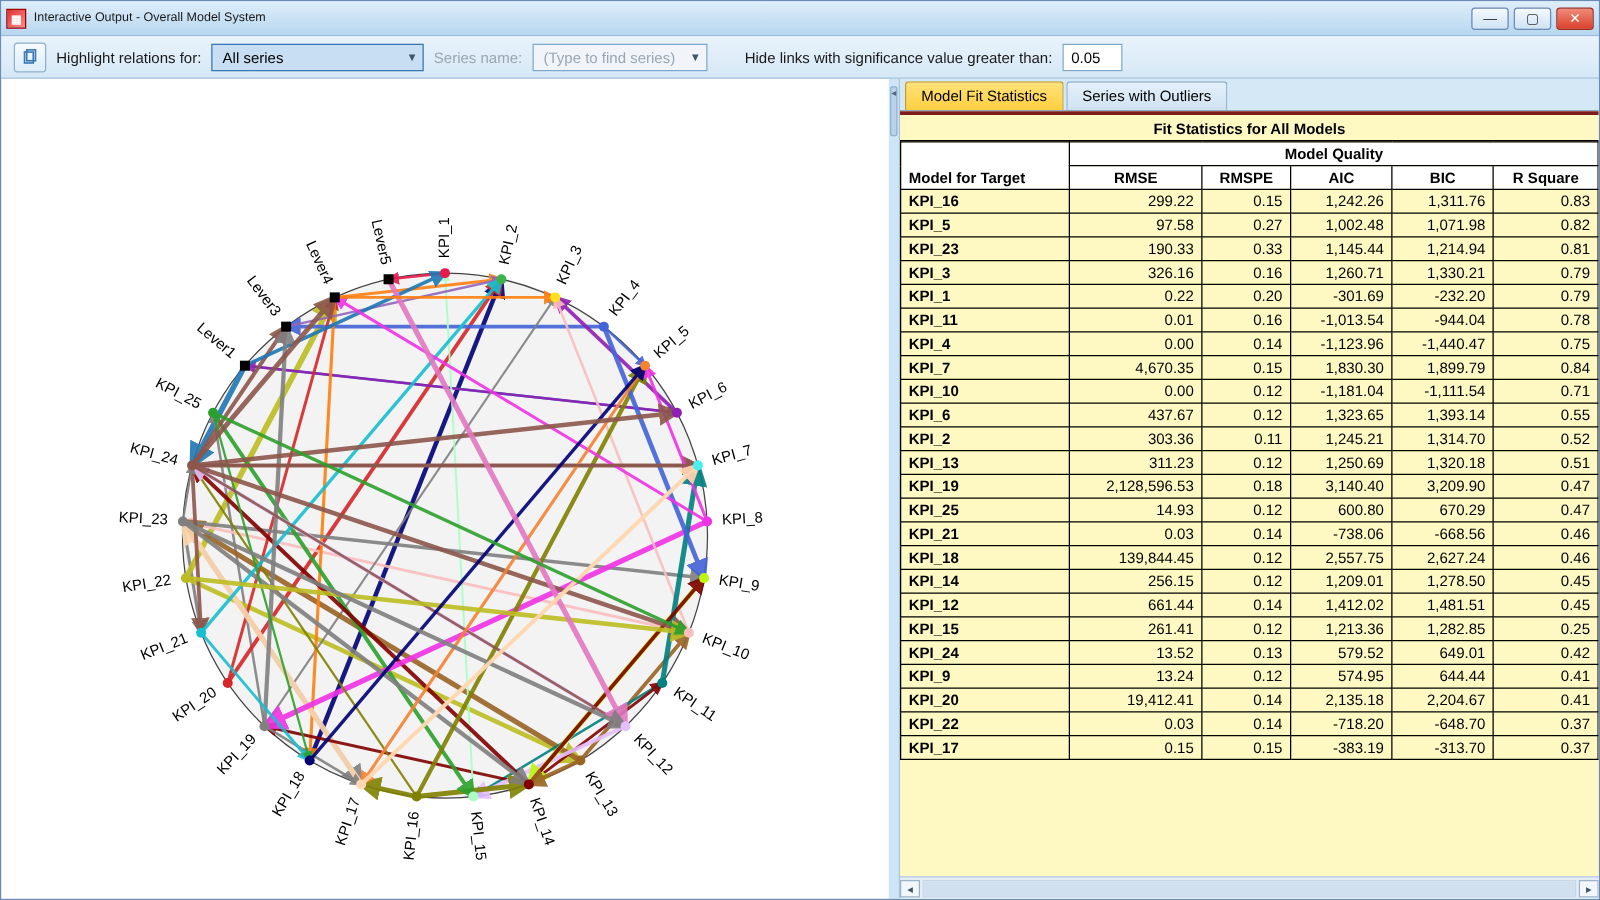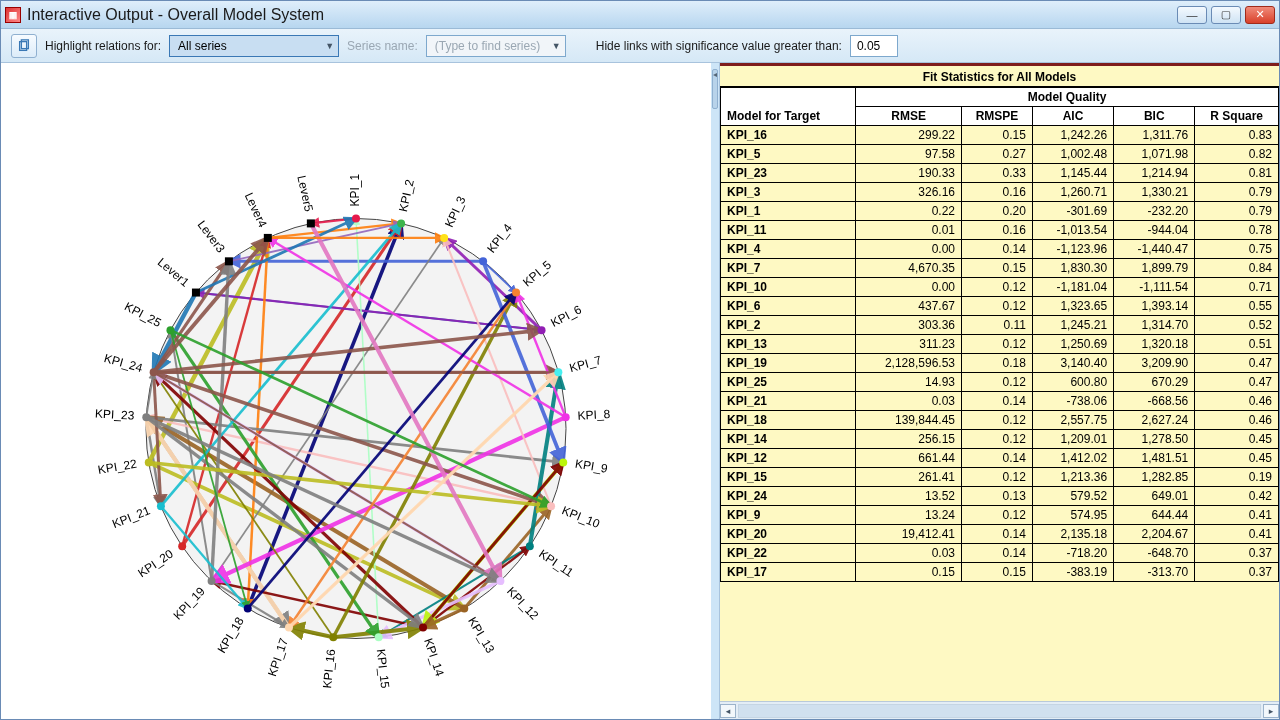--- a/index.html
+++ b/index.html
@@ -1,20 +1,20 @@
 <!DOCTYPE html>
 <html><head>
 <meta charset="utf-8">
 <style>
   * { box-sizing: border-box; }
   html, body { margin:0; padding:0; font-family: Tahoma, Arial, sans-serif; font-size:12px; background:#cde5f7; }
   .window { width:1280px; height:720px; background:#cde5f7; border:1px solid #6a8bb5; display:flex; flex-direction:column; }
   .titlebar { height:28px; background:linear-gradient(#dfeefb,#b7d6ef); display:flex; align-items:center; padding:0 4px; border-bottom:1px solid #9bbad6; }
   .titlebar .app-icon { width:16px; height:16px; background:linear-gradient(135deg,#d33,#f88); border:1px solid #900; margin-right:6px; display:flex; align-items:center; justify-content:center; color:#fff; font-size:9px; font-weight:bold; }
-  .titlebar .title { flex:1; font-size:16px; color:#1a1a1a; }
+  .titlebar .title { flex:1; font-size:10px; color:#1a1a1a; }
   .winbtns { display:flex; gap:4px; }
   .winbtn { width:30px; height:18px; border:1px solid #6a8bb5; border-radius:3px; background:linear-gradient(#f4f9fe,#cfe3f4); display:flex; align-items:center; justify-content:center; font-size:11px; color:#333; }
   .winbtn.close { background:linear-gradient(#f08b7a,#d9402a); color:#fff; border-color:#a02a1a; }
   .toolbar { height:34px; background:linear-gradient(#e9f3fb,#d5e8f6); border-bottom:1px solid #a8c3dd; display:flex; align-items:center; padding:0 10px; gap:8px; }
   .toolbtn { width:26px; height:24px; border:1px solid #8fb0d0; border-radius:3px; background:linear-gradient(#f7fbff,#dcecf9); display:flex; align-items:center; justify-content:center; }
   .toolbtn svg { width:14px; height:14px; }
   .lbl { color:#1a1a1a; }
   .lbl.disabled { color:#9aa7b3; }
   .combo { height:22px; border:1px solid #7da8cd; background:#eaf3fb; display:flex; align-items:center; padding:0 4px 0 8px; font-size:12px; min-width:170px; justify-content:space-between; }
   .combo.sel { background:#c8def2; border:1px solid #3a78b5; }
@@ -310,20 +310,24 @@
             <text x="-47.7234377268474" y="-216.80976336763925" transform="rotate(437.6 -47.7234377268474 -216.80976336763925)" text-anchor="end" dominant-baseline="middle" font-size="12" font-family="Arial">Lever5</text>
           </svg>
       </div>
     </div>
 
     <div class="splitter">
       <div class="grip">◂</div>
     </div>
 
     <div class="rightpane">
+      <div class="tabs">
+        <div class="tab active">Model Fit Statistics</div>
+        <div class="tab">Series with Outliers</div>
+      </div>
       <div class="table-area">
         <div class="fit-caption">Fit Statistics for All Models</div>
         <table class="fit" id="fit-table">
             <thead>
               <tr>
                 <th rowspan="2" class="left">Model for Target</th>
                 <th colspan="5">Model Quality</th>
               </tr>
               <tr>
                 <th>RMSE</th>
@@ -477,21 +481,21 @@
                 <td class="num">1,412.02</td>
                 <td class="num">1,481.51</td>
                 <td class="num">0.45</td>
               </tr>
               <tr>
                 <td class="target">KPI_15</td>
                 <td class="num">261.41</td>
                 <td class="num">0.12</td>
                 <td class="num">1,213.36</td>
                 <td class="num">1,282.85</td>
-                <td class="num">0.19</td>
+                <td class="num">0.25</td>
               </tr>
               <tr>
                 <td class="target">KPI_24</td>
                 <td class="num">13.52</td>
                 <td class="num">0.13</td>
                 <td class="num">579.52</td>
                 <td class="num">649.01</td>
                 <td class="num">0.42</td>
               </tr>
               <tr>

